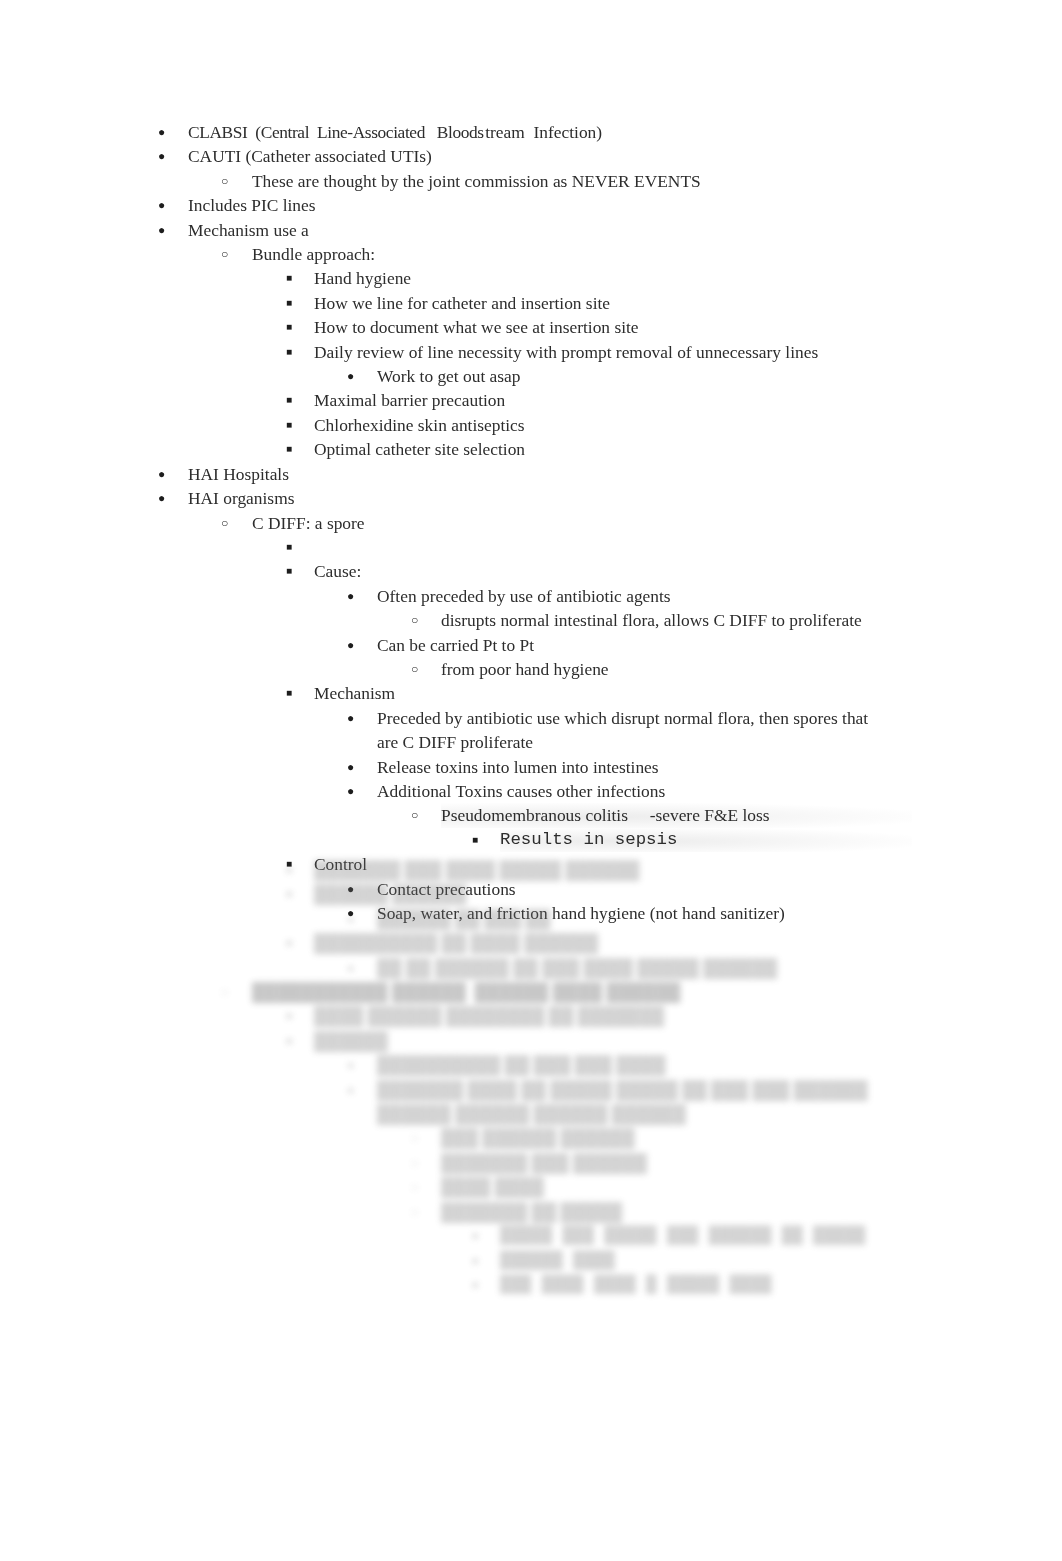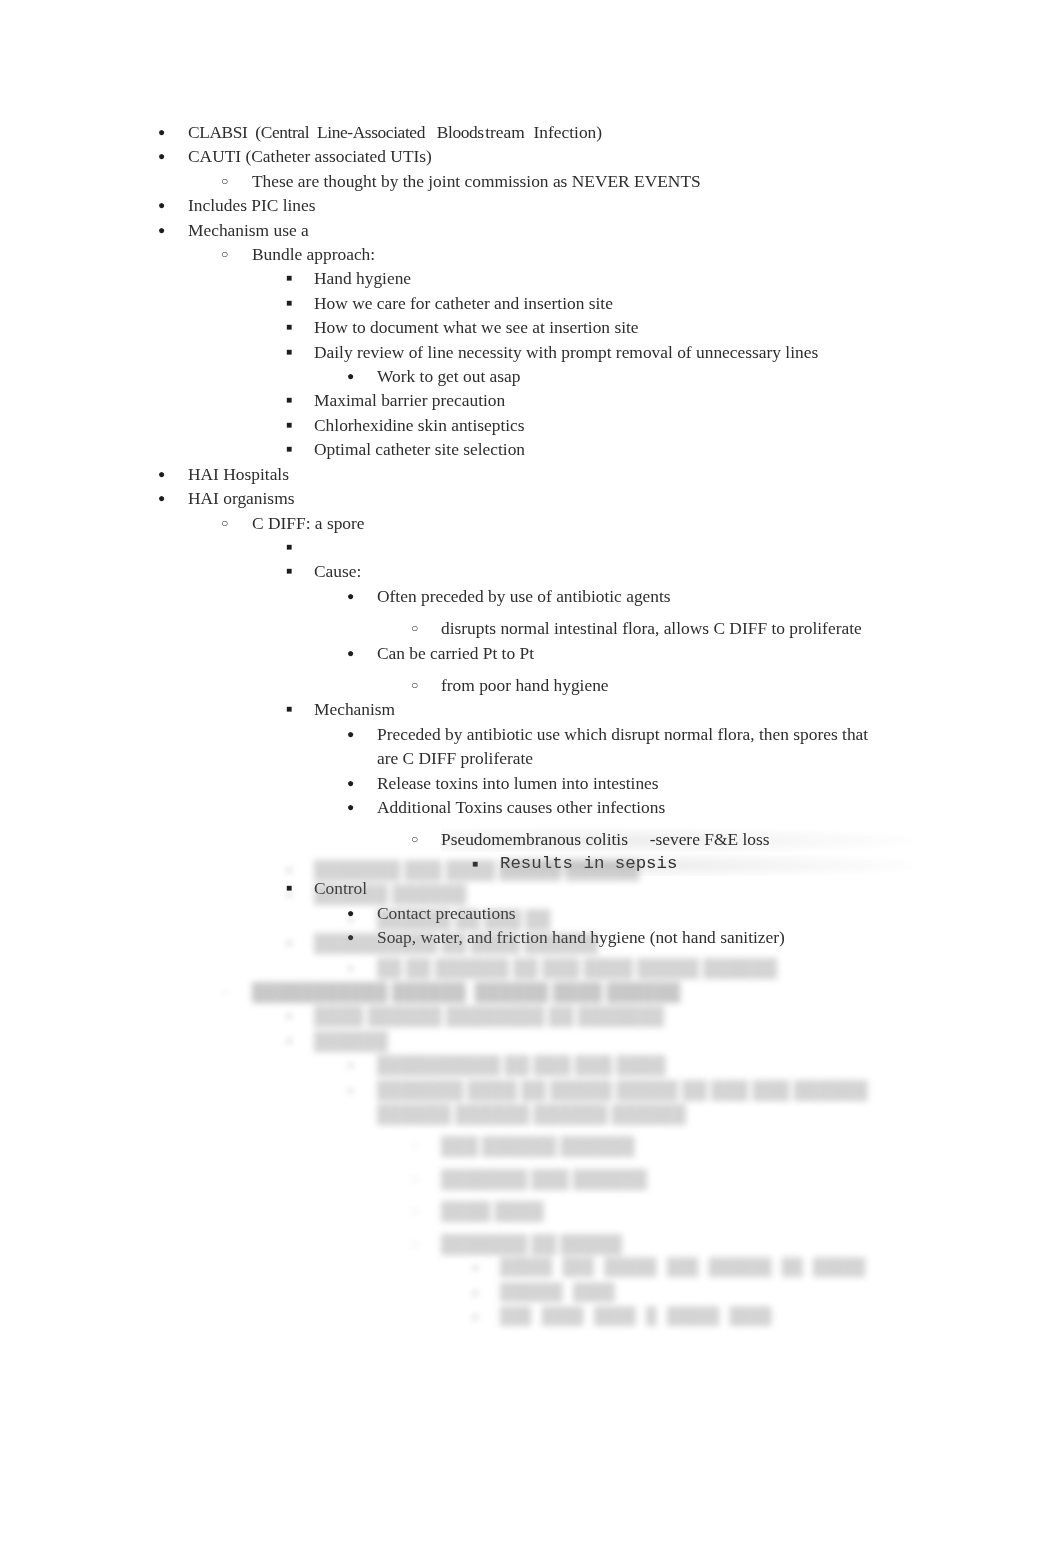--- a/index.html
+++ b/index.html
@@ -62,21 +62,21 @@
   .lvl2 .bullet { left: 221px; font-size: 12px; }
   .lvl2 .txt    { margin-left: 252px; margin-right: 150px; }
 
   .lvl3 .bullet { left: 286px; font-size: 10px; }
   .lvl3 .txt    { margin-left: 314px; margin-right: 150px; }
 
   .lvl4 .bullet { left: 347px; font-size: 12px; }
   .lvl4 .txt    { margin-left: 377px; margin-right: 185px; }
 
   .lvl5 .bullet { left: 411px; font-size: 12px; }
-  .lvl5 .txt    { margin-left: 441px; margin-right: 150px; margin-top: 8px; }
+  .lvl5 .txt    { margin-left: 441px; margin-right: 150px; }
 
   .lvl6 .bullet { left: 472px; font-size: 10px; }
   .lvl6 .txt    { margin-left: 500px; margin-right: 150px; font-family: Liberation Mono, monospace; }
 
   
   .halo .txt {
     background: radial-gradient(ellipse at 30% 55%,
                 rgba(190,190,190,0.30) 0%,
                 rgba(205,205,205,0.16) 45%,
                 rgba(255,255,255,0) 78%);
@@ -108,21 +108,21 @@
 <div class="page">
 
   <div class="outline" id="outline-root">
       <div class="row lvl1"><span class="bullet">●</span><span class="txt"><span class="kern-tight">CLABSI  (Central  Line-Associated   Blood</span><span class="kern-wide">s</span><span>tream  Infection)</span></span></div>
       <div class="row lvl1"><span class="bullet">●</span><span class="txt">CAUTI (Catheter associated UTIs)</span></div>
       <div class="row lvl2"><span class="bullet">○</span><span class="txt">These are thought by the joint commission as NEVER EVENTS</span></div>
       <div class="row lvl1"><span class="bullet">●</span><span class="txt">Includes PIC lines</span></div>
       <div class="row lvl1"><span class="bullet">●</span><span class="txt">Mechanism use a</span></div>
       <div class="row lvl2"><span class="bullet">○</span><span class="txt">Bundle approach:</span></div>
       <div class="row lvl3"><span class="bullet">■</span><span class="txt">Hand hygiene</span></div>
-      <div class="row lvl3"><span class="bullet">■</span><span class="txt">How we care for catheter and insertion site</span></div>
+      <div class="row lvl3"><span class="bullet">■</span><span class="txt">How we line for catheter and insertion site</span></div>
       <div class="row lvl3"><span class="bullet">■</span><span class="txt">How to document what we see at insertion site</span></div>
       <div class="row lvl3"><span class="bullet">■</span><span class="txt">Daily review of line necessity with prompt removal of unnecessary lines</span></div>
       <div class="row lvl4"><span class="bullet">●</span><span class="txt">Work to get out asap</span></div>
       <div class="row lvl3"><span class="bullet">■</span><span class="txt">Maximal barrier precaution</span></div>
       <div class="row lvl3"><span class="bullet">■</span><span class="txt">Chlorhexidine skin antiseptics</span></div>
       <div class="row lvl3"><span class="bullet">■</span><span class="txt">Optimal catheter site selection</span></div>
       <div class="row lvl1"><span class="bullet">●</span><span class="txt">HAI Hospitals</span></div>
       <div class="row lvl1"><span class="bullet">●</span><span class="txt">HAI organisms</span></div>
       <div class="row lvl2"><span class="bullet">○</span><span class="txt">C DIFF: a spore</span></div>
       <div class="row lvl3 halo"><span class="bullet">■</span></div>

